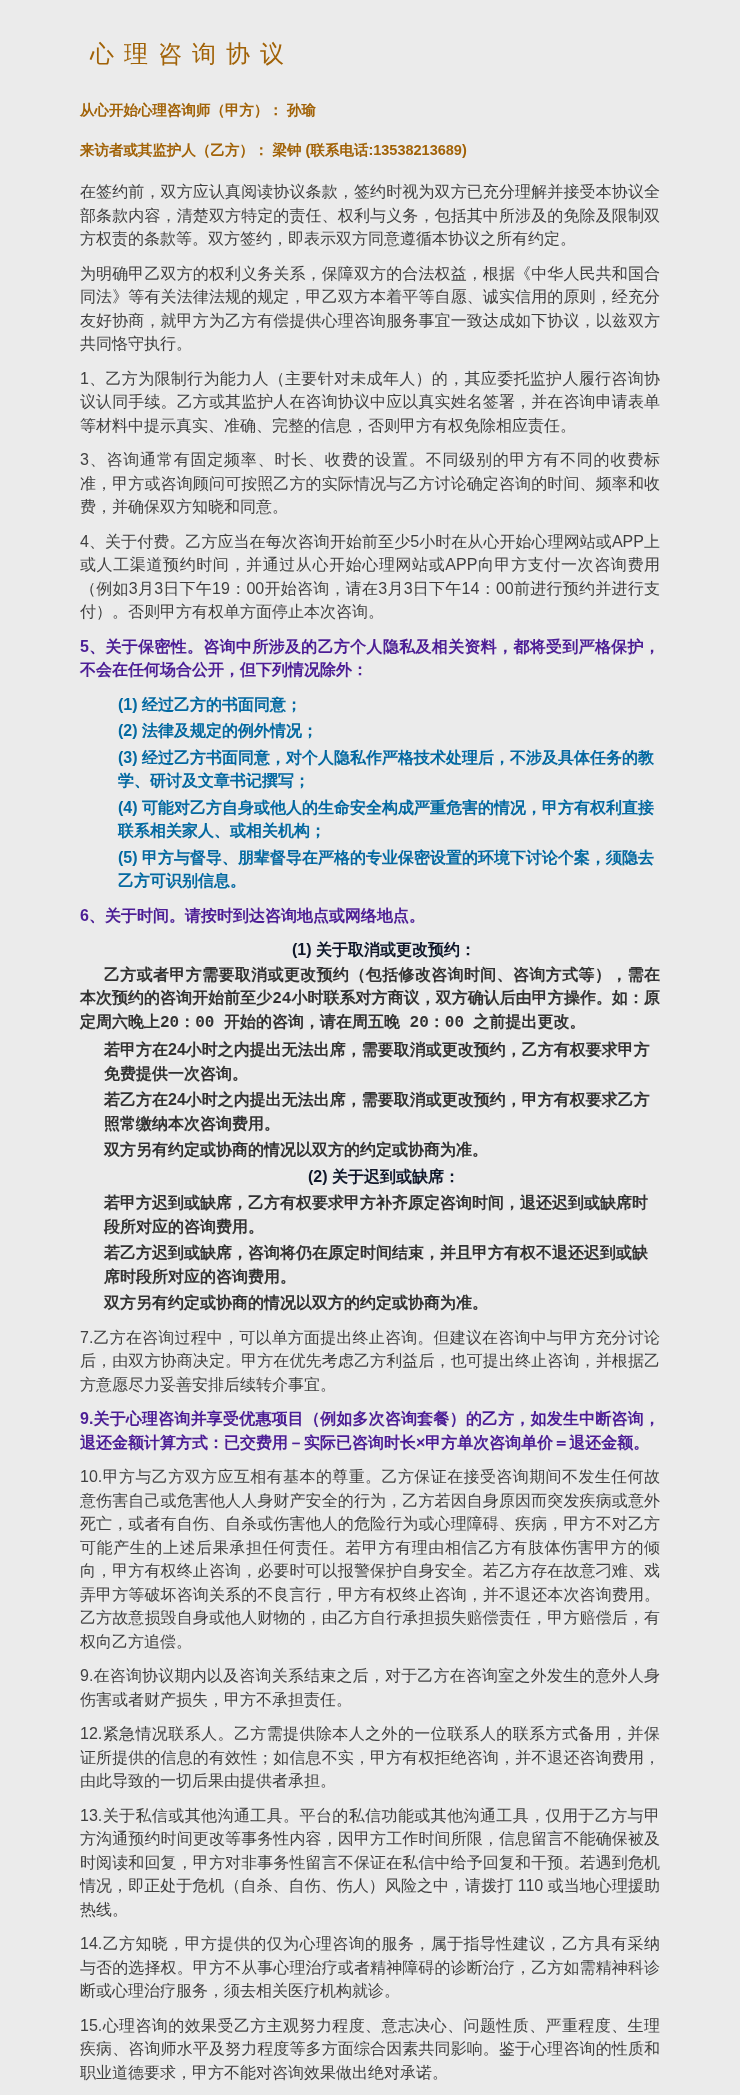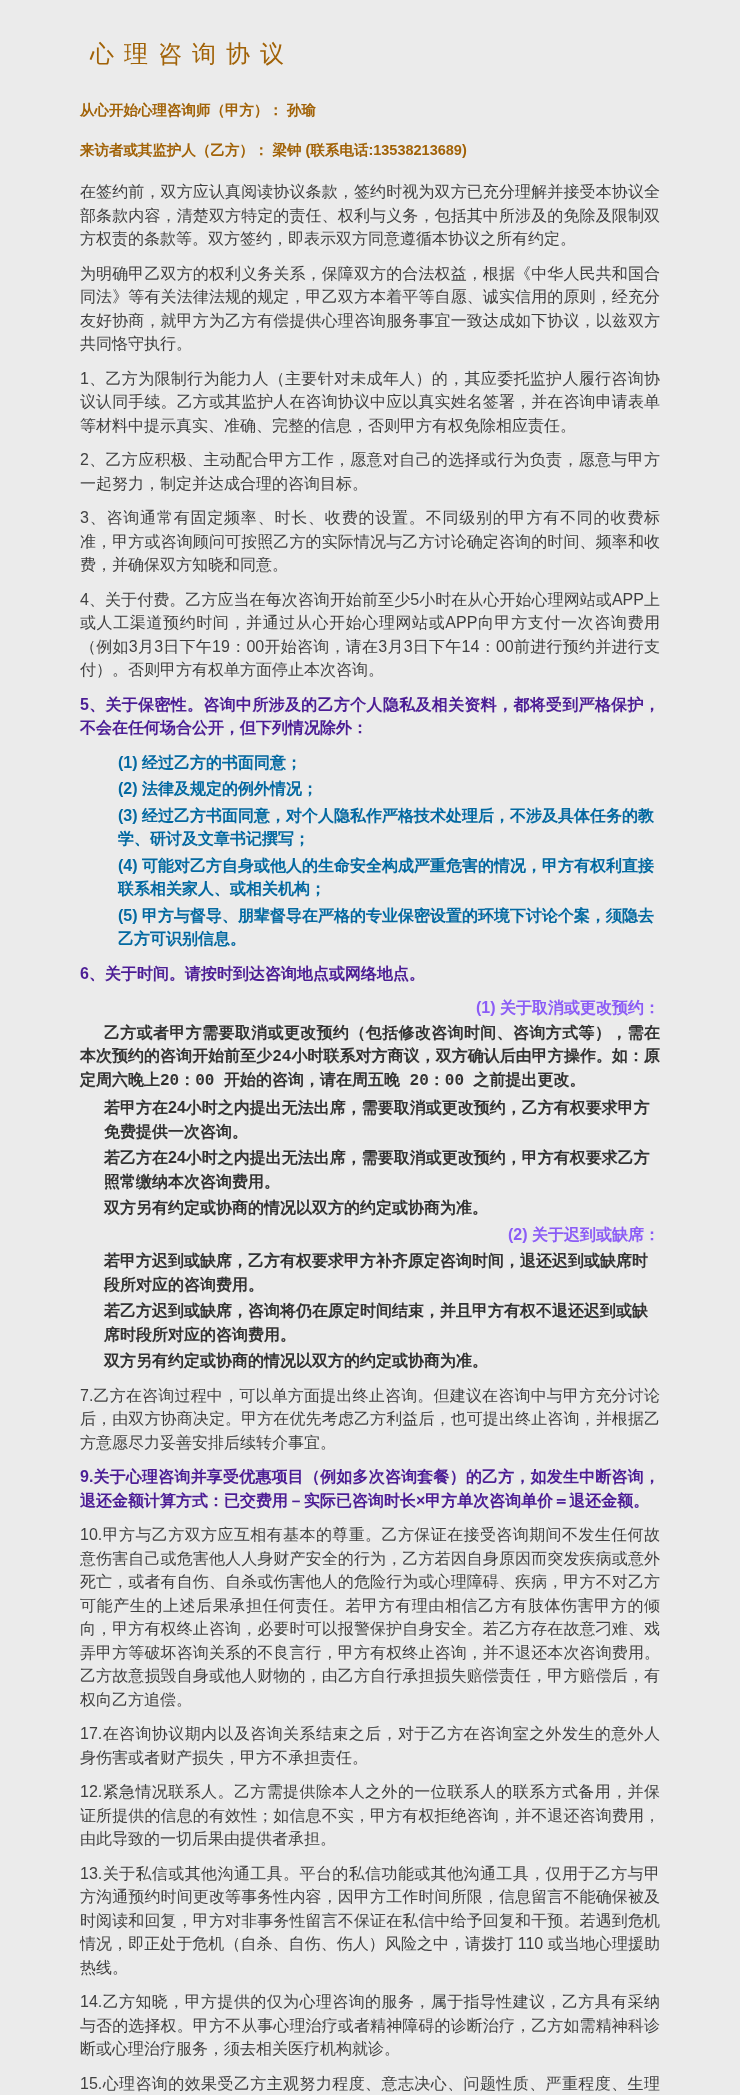--- a/index.html
+++ b/index.html
@@ -36,39 +36,38 @@
     line-height: 20px;
   }
   .body-text p {
     font-size: 16px;
     line-height: 23.5px;
     text-align: justify;
     margin: 11px 0;
   }
   .body-text p.pb  { font-weight: 700; color: #4c1d95; }
   .body-text p.li5 { font-weight: 700; color: #0369a1; padding-left: 38px; margin: 3px 0; text-align: left; }
-  .body-text p.h6  { font-weight: 700; color: #8b5cf6; padding-left: 28px; margin: 3px 0; text-align: right; }
+  .body-text p.h6  { font-weight: 700; color: #0f172a; padding-left: 28px; margin: 3px 0; text-align: center; }
   .body-text p.t6  { font-weight: 700; color: #333; text-indent: 24px; margin: 3px 0; font-family: Liberation Mono, monospace; }
   .body-text p.s6  { font-weight: 700; color: #333; padding-left: 24px; margin: 3px 0; text-align: left; }
 </style>
 </head>
 <body>
 
 <div class="doc">
 
   <h1 class="doc-title">心理咨询协议</h1>
 
   <p class="hline">从心开始心理咨询师（甲方）： 孙瑜</p>
   <p class="hline">来访者或其监护人（乙方）： 梁钟 (联系电话:13538213689)</p>
 
   <div class="body-text" id="paras">
       <p class="p">在签约前，双方应认真阅读协议条款，签约时视为双方已充分理解并接受本协议全部条款内容，清楚双方特定的责任、权利与义务，包括其中所涉及的免除及限制双方权责的条款等。双方签约，即表示双方同意遵循本协议之所有约定。</p>
       <p class="p">为明确甲乙双方的权利义务关系，保障双方的合法权益，根据《中华人民共和国合同法》等有关法律法规的规定，甲乙双方本着平等自愿、诚实信用的原则，经充分友好协商，就甲方为乙方有偿提供心理咨询服务事宜一致达成如下协议，以兹双方共同恪守执行。</p>
       <p class="p">1、乙方为限制行为能力人（主要针对未成年人）的，其应委托监护人履行咨询协议认同手续。乙方或其监护人在咨询协议中应以真实姓名签署，并在咨询申请表单等材料中提示真实、准确、完整的信息，否则甲方有权免除相应责任。</p>
-      <p class="p">2、乙方应积极、主动配合甲方工作，愿意对自己的选择或行为负责，愿意与甲方一起努力，制定并达成合理的咨询目标。</p>
       <p class="p">3、咨询通常有固定频率、时长、收费的设置。不同级别的甲方有不同的收费标准，甲方或咨询顾问可按照乙方的实际情况与乙方讨论确定咨询的时间、频率和收费，并确保双方知晓和同意。</p>
       <p class="p">4、关于付费。乙方应当在每次咨询开始前至少5小时在从心开始心理网站或APP上或人工渠道预约时间，并通过从心开始心理网站或APP向甲方支付一次咨询费用（例如3月3日下午19：00开始咨询，请在3月3日下午14：00前进行预约并进行支付）。否则甲方有权单方面停止本次咨询。</p>
       <p class="pb">5、关于保密性。咨询中所涉及的乙方个人隐私及相关资料，都将受到严格保护，不会在任何场合公开，但下列情况除外：</p>
       <p class="li5">(1) 经过乙方的书面同意；</p>
       <p class="li5">(2) 法律及规定的例外情况；</p>
       <p class="li5">(3) 经过乙方书面同意，对个人隐私作严格技术处理后，不涉及具体任务的教学、研讨及文章书记撰写；</p>
       <p class="li5">(4) 可能对乙方自身或他人的生命安全构成严重危害的情况，甲方有权利直接联系相关家人、或相关机构；</p>
       <p class="li5">(5) 甲方与督导、朋辈督导在严格的专业保密设置的环境下讨论个案，须隐去乙方可识别信息。</p>
       <p class="pb">6、关于时间。请按时到达咨询地点或网络地点。</p>
       <p class="h6">(1) 关于取消或更改预约：</p>
@@ -76,20 +75,20 @@
       <p class="s6">若甲方在24小时之内提出无法出席，需要取消或更改预约，乙方有权要求甲方免费提供一次咨询。</p>
       <p class="s6">若乙方在24小时之内提出无法出席，需要取消或更改预约，甲方有权要求乙方照常缴纳本次咨询费用。</p>
       <p class="s6">双方另有约定或协商的情况以双方的约定或协商为准。</p>
       <p class="h6">(2) 关于迟到或缺席：</p>
       <p class="s6">若甲方迟到或缺席，乙方有权要求甲方补齐原定咨询时间，退还迟到或缺席时段所对应的咨询费用。</p>
       <p class="s6">若乙方迟到或缺席，咨询将仍在原定时间结束，并且甲方有权不退还迟到或缺席时段所对应的咨询费用。</p>
       <p class="s6">双方另有约定或协商的情况以双方的约定或协商为准。</p>
       <p class="p">7.乙方在咨询过程中，可以单方面提出终止咨询。但建议在咨询中与甲方充分讨论后，由双方协商决定。甲方在优先考虑乙方利益后，也可提出终止咨询，并根据乙方意愿尽力妥善安排后续转介事宜。</p>
       <p class="pb">9.关于心理咨询并享受优惠项目（例如多次咨询套餐）的乙方，如发生中断咨询，退还金额计算方式：已交费用－实际已咨询时长×甲方单次咨询单价＝退还金额。</p>
       <p class="p">10.甲方与乙方双方应互相有基本的尊重。乙方保证在接受咨询期间不发生任何故意伤害自己或危害他人人身财产安全的行为，乙方若因自身原因而突发疾病或意外死亡，或者有自伤、自杀或伤害他人的危险行为或心理障碍、疾病，甲方不对乙方可能产生的上述后果承担任何责任。若甲方有理由相信乙方有肢体伤害甲方的倾向，甲方有权终止咨询，必要时可以报警保护自身安全。若乙方存在故意刁难、戏弄甲方等破坏咨询关系的不良言行，甲方有权终止咨询，并不退还本次咨询费用。乙方故意损毁自身或他人财物的，由乙方自行承担损失赔偿责任，甲方赔偿后，有权向乙方追偿。</p>
-      <p class="p">17.在咨询协议期内以及咨询关系结束之后，对于乙方在咨询室之外发生的意外人身伤害或者财产损失，甲方不承担责任。</p>
+      <p class="p">9.在咨询协议期内以及咨询关系结束之后，对于乙方在咨询室之外发生的意外人身伤害或者财产损失，甲方不承担责任。</p>
       <p class="p">12.紧急情况联系人。乙方需提供除本人之外的一位联系人的联系方式备用，并保证所提供的信息的有效性；如信息不实，甲方有权拒绝咨询，并不退还咨询费用，由此导致的一切后果由提供者承担。</p>
       <p class="p">13.关于私信或其他沟通工具。平台的私信功能或其他沟通工具，仅用于乙方与甲方沟通预约时间更改等事务性内容，因甲方工作时间所限，信息留言不能确保被及时阅读和回复，甲方对非事务性留言不保证在私信中给予回复和干预。若遇到危机情况，即正处于危机（自杀、自伤、伤人）风险之中，请拨打 110 或当地心理援助热线。</p>
       <p class="p">14.乙方知晓，甲方提供的仅为心理咨询的服务，属于指导性建议，乙方具有采纳与否的选择权。甲方不从事心理治疗或者精神障碍的诊断治疗，乙方如需精神科诊断或心理治疗服务，须去相关医疗机构就诊。</p>
       <p class="p">15.心理咨询的效果受乙方主观努力程度、意志决心、问题性质、严重程度、生理疾病、咨询师水平及努力程度等多方面综合因素共同影响。鉴于心理咨询的性质和职业道德要求，甲方不能对咨询效果做出绝对承诺。</p>
     </div>
 
 </div>
 
 </body></html>

